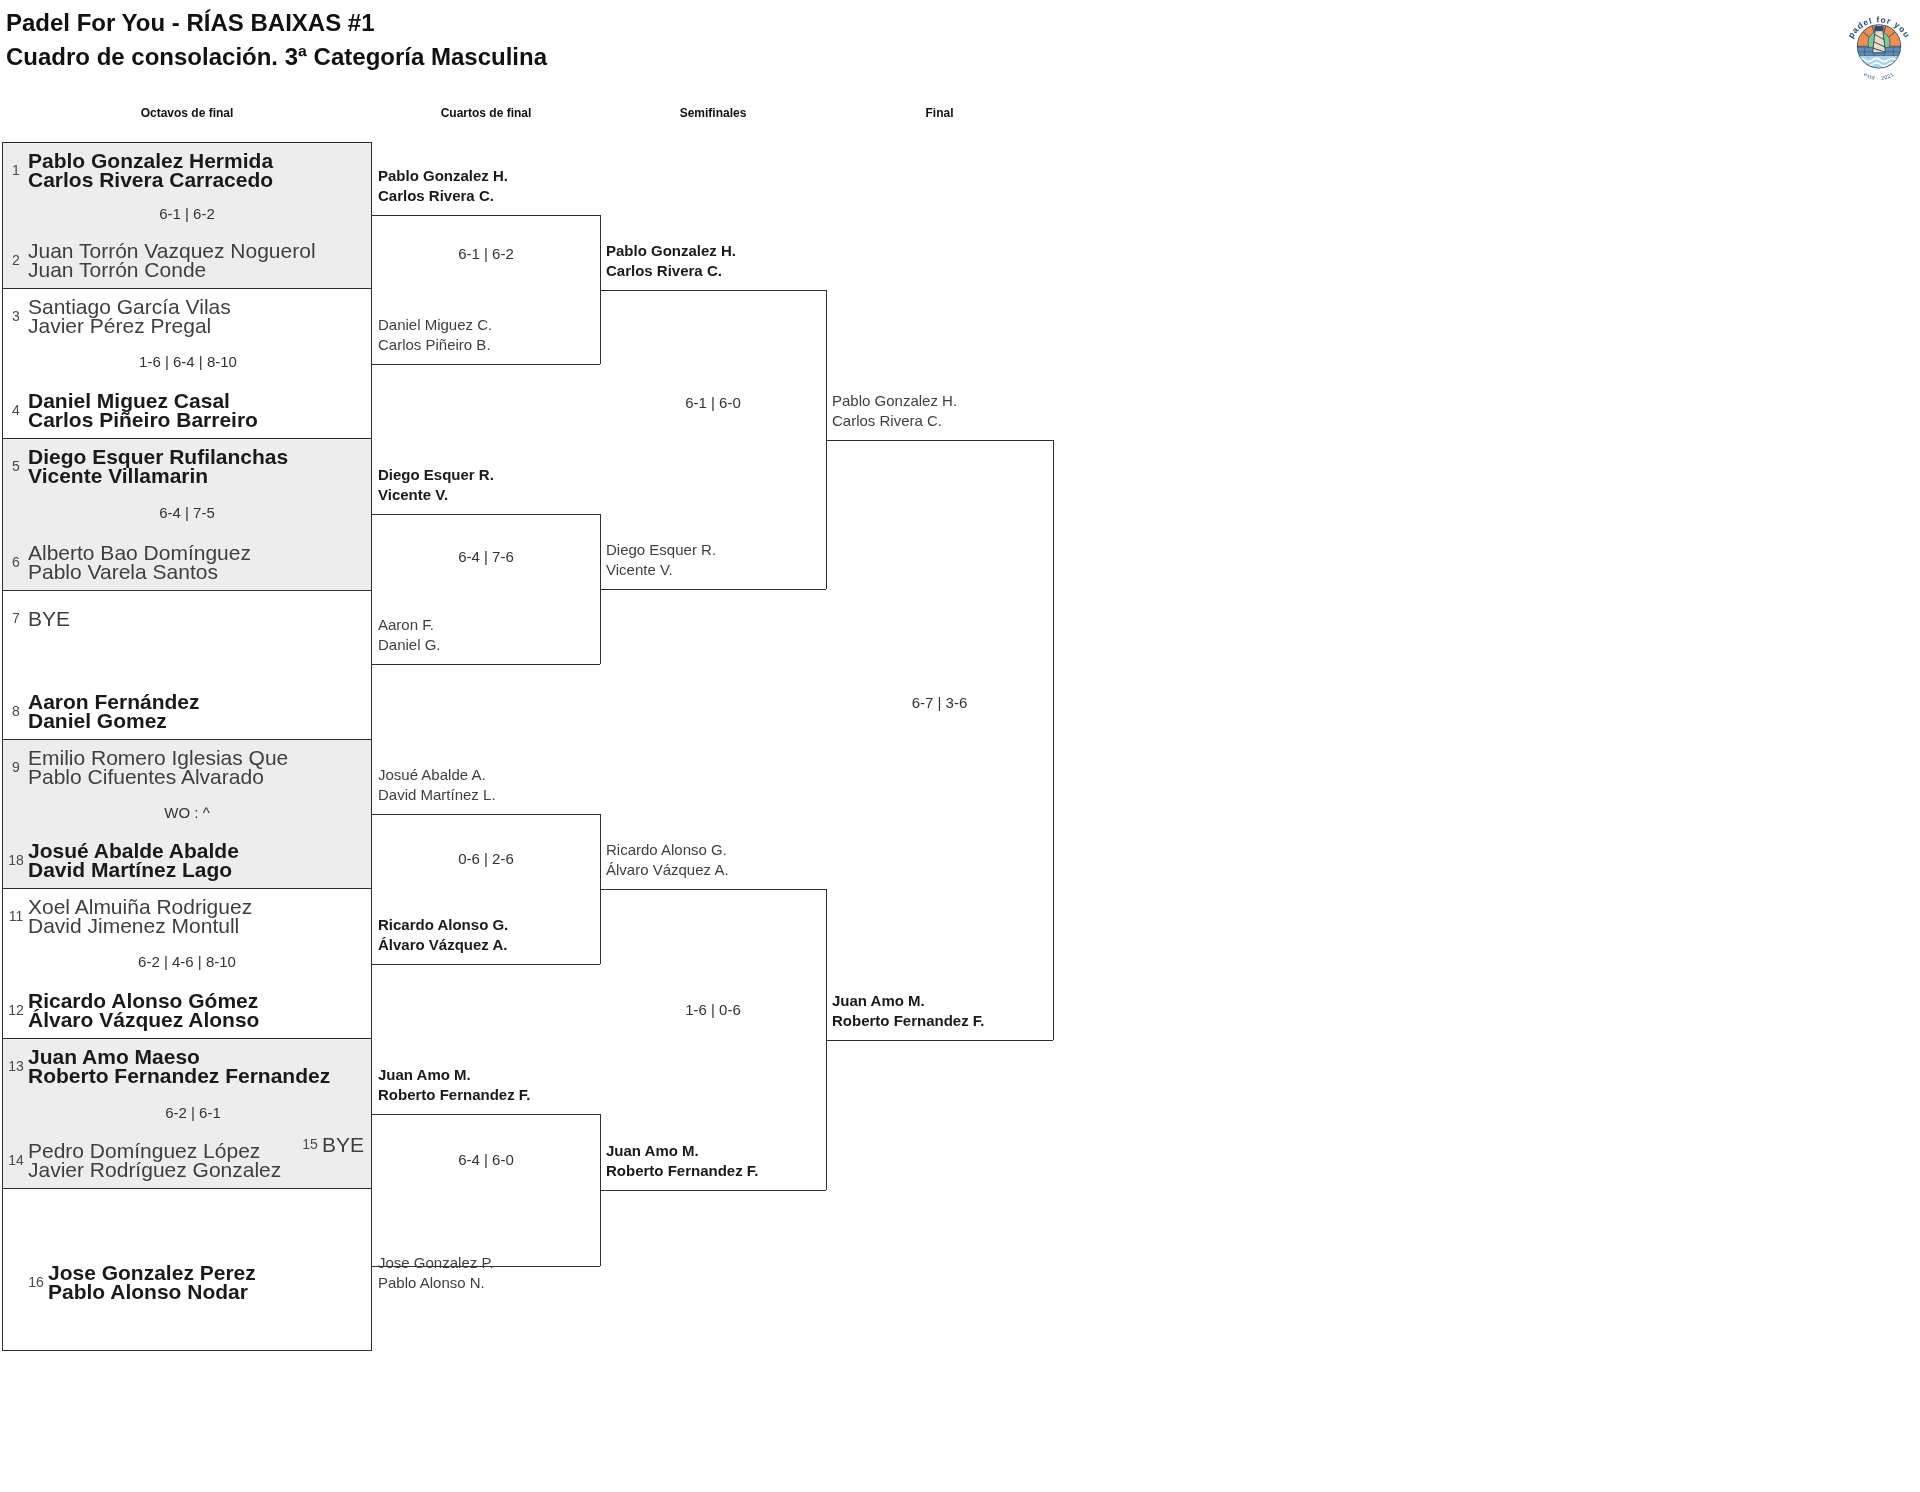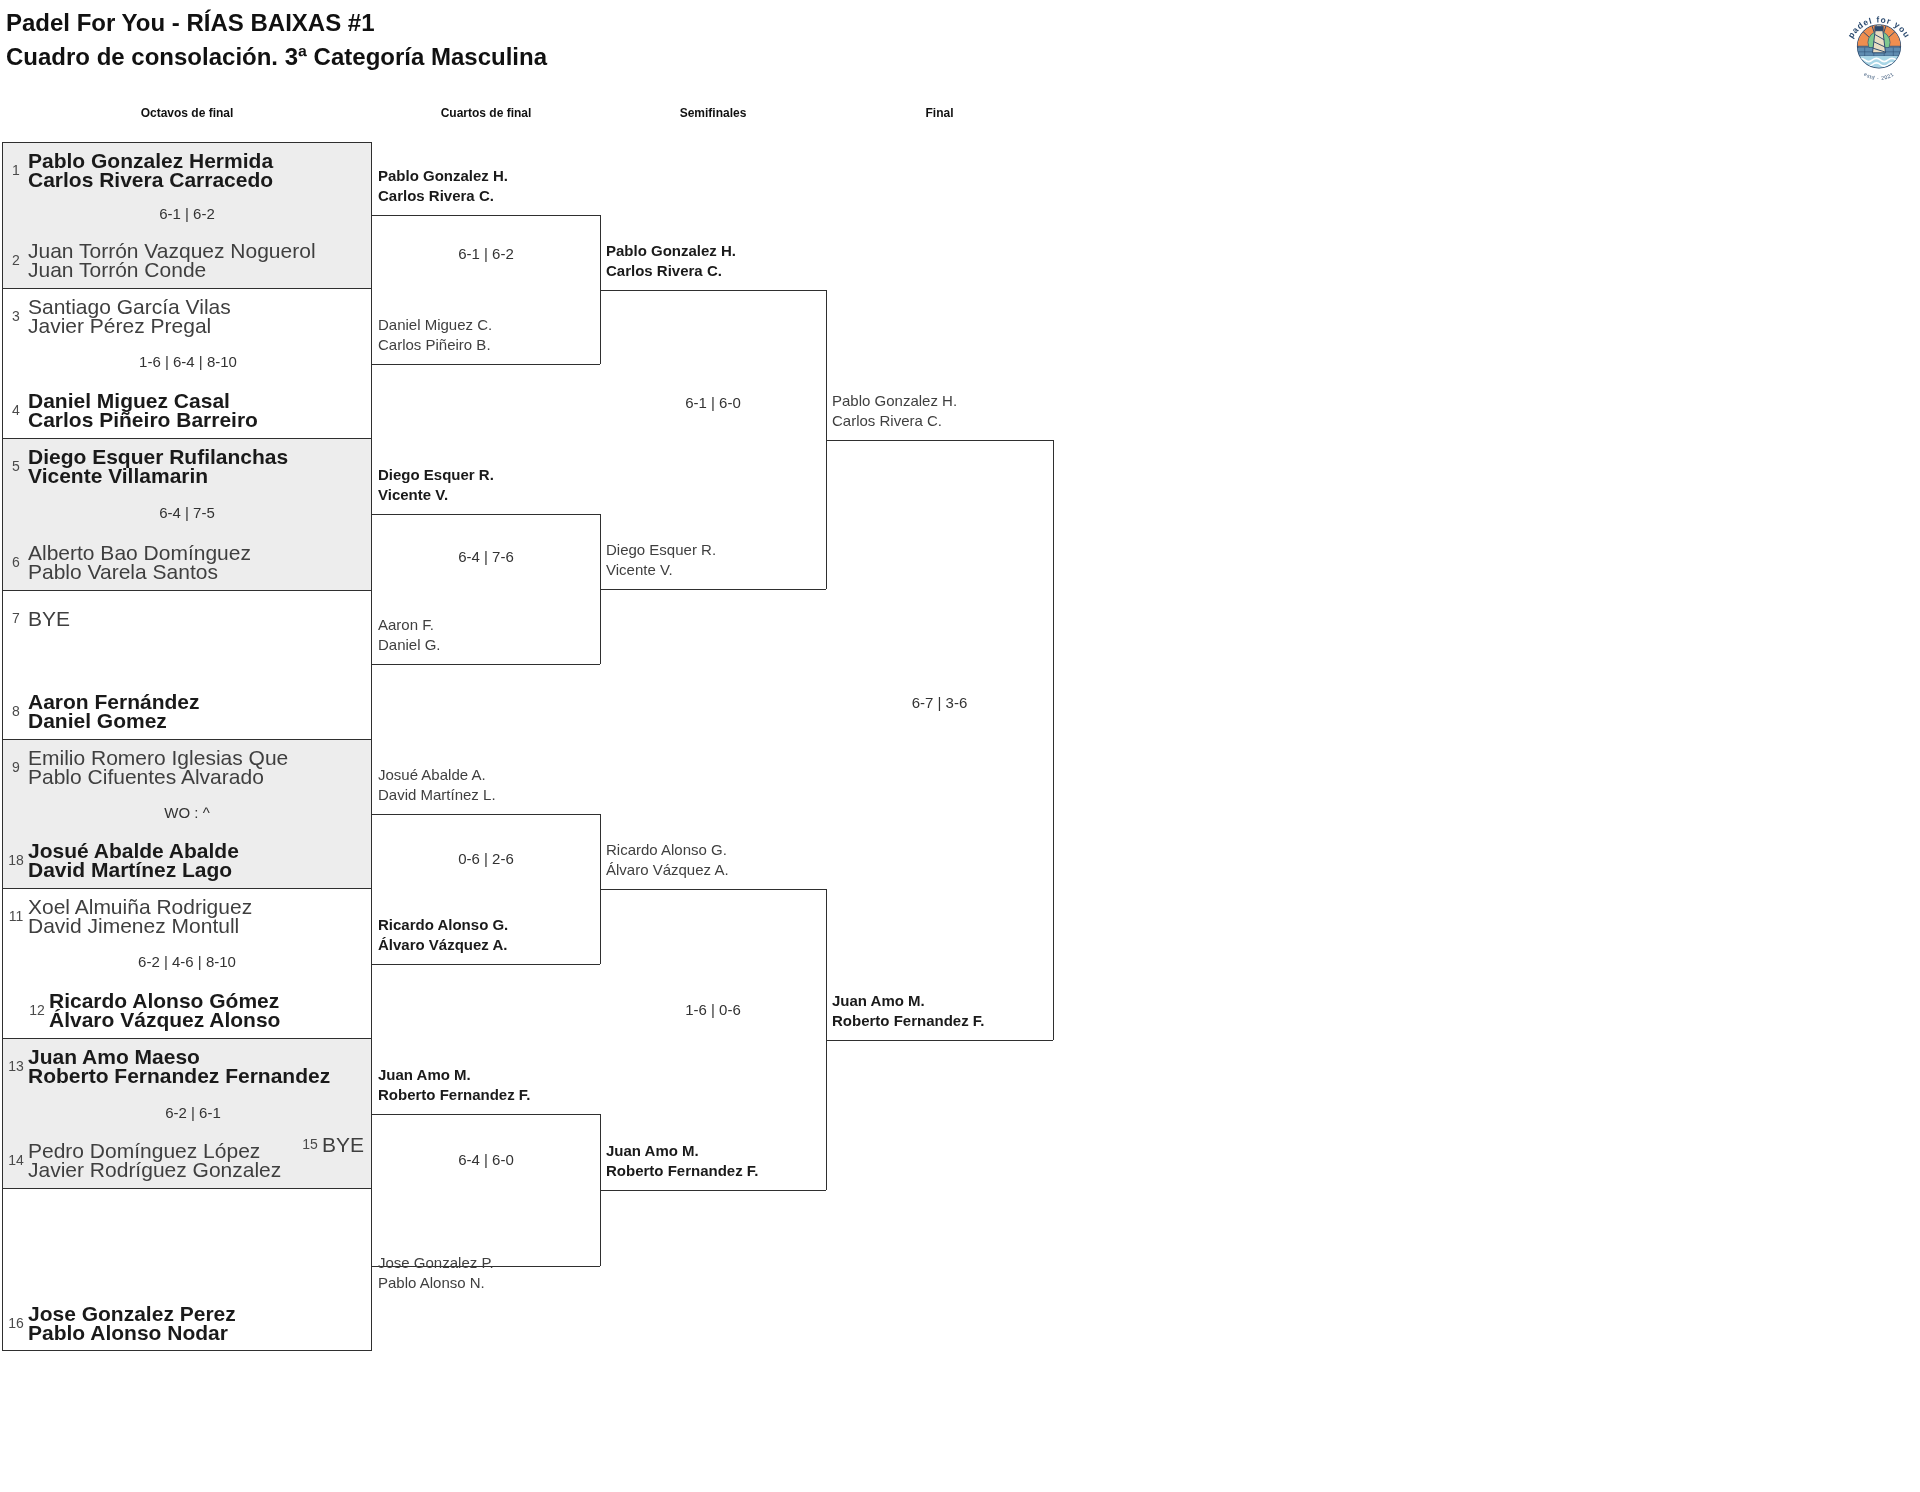--- a/index.html
+++ b/index.html
@@ -149,21 +149,21 @@
       <div>David Martínez Lago</div>
     </div>
   </div>
   <div class="slot" style="top:896px;">
     <div class="seed">11</div>
     <div class="tm">
       <div>Xoel Almuiña Rodriguez</div>
       <div>David Jimenez Montull</div>
     </div>
   </div>
-  <div class="slot w" style="top:990px;padding-left:21px;">
+  <div class="slot w" style="top:990px;">
     <div class="seed">12</div>
     <div class="tm">
       <div>Ricardo Alonso Gómez</div>
       <div>Álvaro Vázquez Alonso</div>
     </div>
   </div>
   <div class="slot w" style="top:1046px;">
     <div class="seed">13</div>
     <div class="tm">
       <div>Juan Amo Maeso</div>
@@ -177,21 +177,21 @@
       <div>Javier Rodríguez Gonzalez</div>
     </div>
   </div>
   <div class="slot" style="top:1124px;justify-content:flex-end;">
     <div class="seed">15</div>
     <div class="tm">
       <div>BYE</div>
       <div></div>
     </div>
   </div>
-  <div class="slot w" style="top:1303px;">
+  <div class="slot w" style="top:1262px;padding-left:20px;">
     <div class="seed">16</div>
     <div class="tm">
       <div>Jose Gonzalez Perez</div>
       <div>Pablo Alonso Nodar</div>
     </div>
   </div>
 
   <div class="score" style="left:2px;width:370px;top:205px;">6-1 | 6-2</div>
   <div class="score" style="left:2px;width:372px;top:353px;">1-6 | 6-4 | 8-10</div>
   <div class="score" style="left:2px;width:370px;top:504px;">6-4 | 7-5</div>

